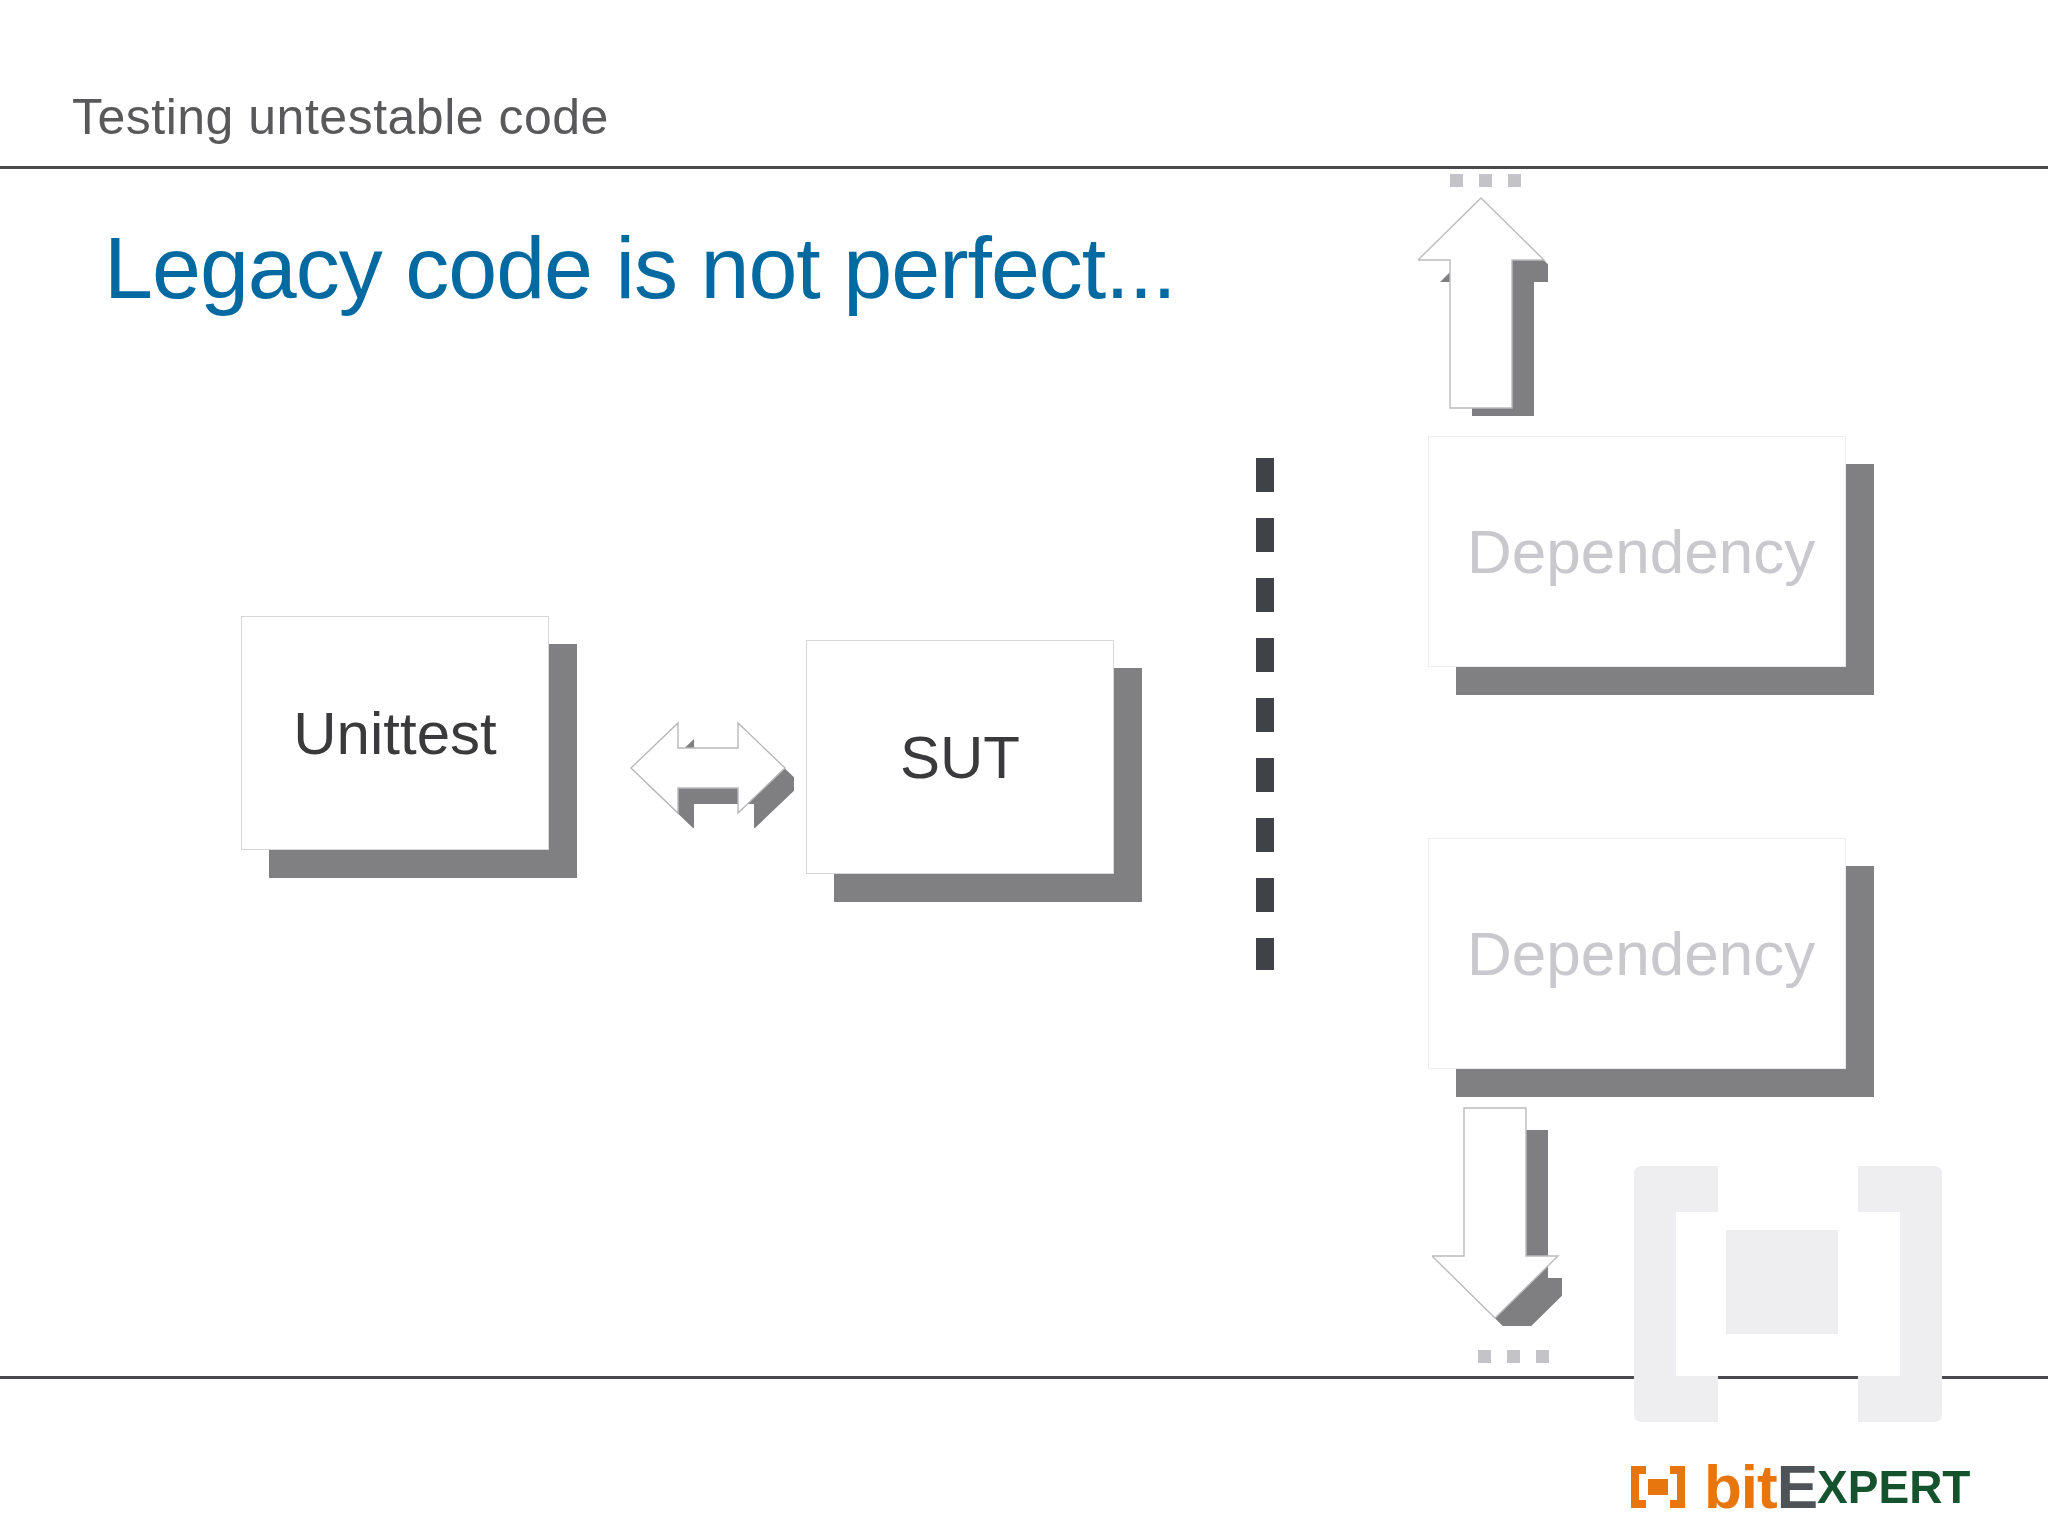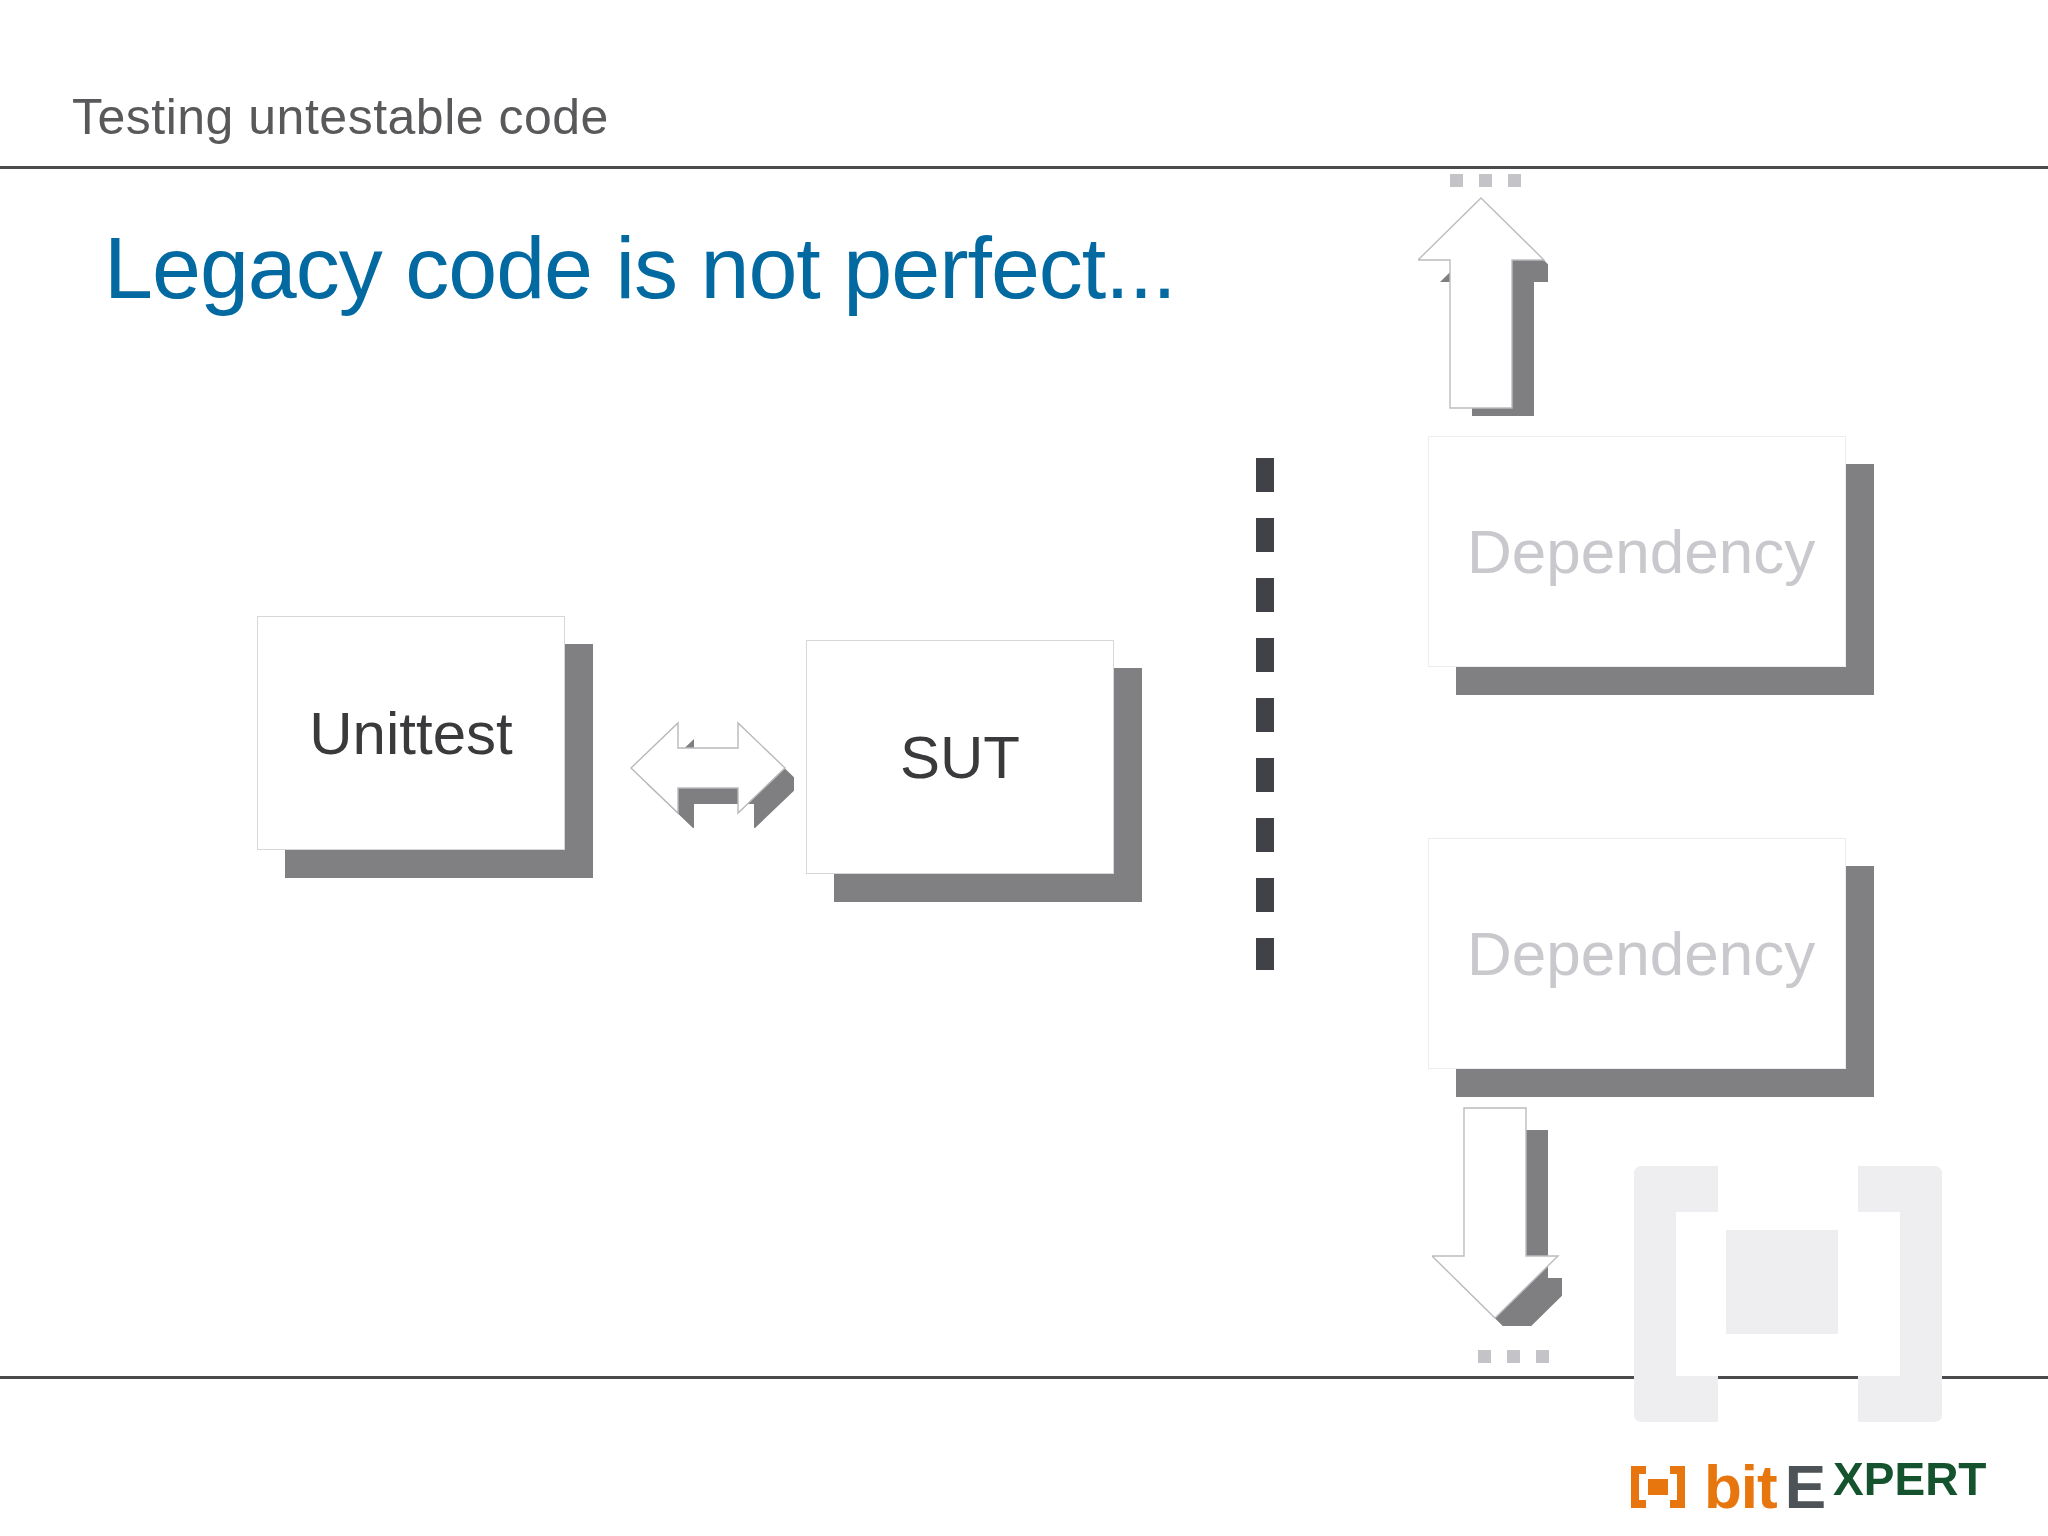--- a/index.html
+++ b/index.html
@@ -80,21 +80,21 @@
     justify-content: center;
   }
   .card .card-label {
     font-size: 60px;
     color: #3a3a3c;
     font-weight: 400;
     white-space: nowrap;
   }
 
   
-  #box-unittest { left: 257px; top: 604px; width: 308px; height: 234px; }
+  #box-unittest { left: 241px; top: 604px; width: 308px; height: 234px; }
   #box-sut      { left: 806px; top: 628px; width: 308px; height: 234px; }
 
   
   .card.dep { width: 418px; height: 231px; left: 1428px; }
   .card.dep .card-face {
     border: 1px solid #ededf0;
     justify-content: flex-start;
     padding-left: 38px;
   }
   .card.dep .card-label {
@@ -188,24 +188,23 @@
     left: 1628px;
     top: 1440px;
     display: flex;
     align-items: center;
     gap: 16px;
     height: 70px;
   }
   #brand-logo .brand-mark svg { display: block; width: 60px; height: 46px; }
   .brand-word {
     display: flex;
-    align-items: flex-start;
+    align-items: center;
     font-weight: 700;
     letter-spacing: -1px;
-    gap: 8px;
   }
   .brand-bit {
     font-size: 62px;
     color: #e8760e;
     font-weight: 700;
     line-height: 1;
   }
   .brand-expert-e {
     font-size: 62px;
     color: #4d5356;

